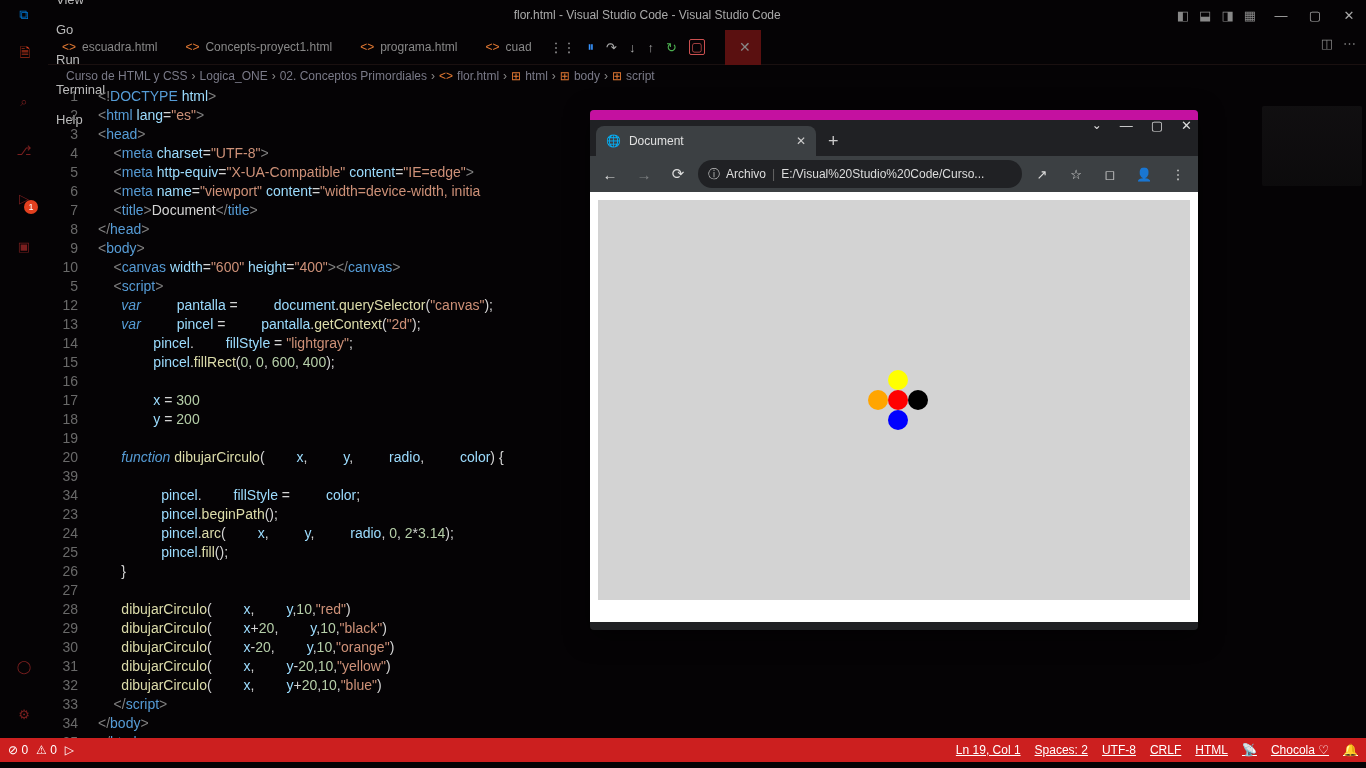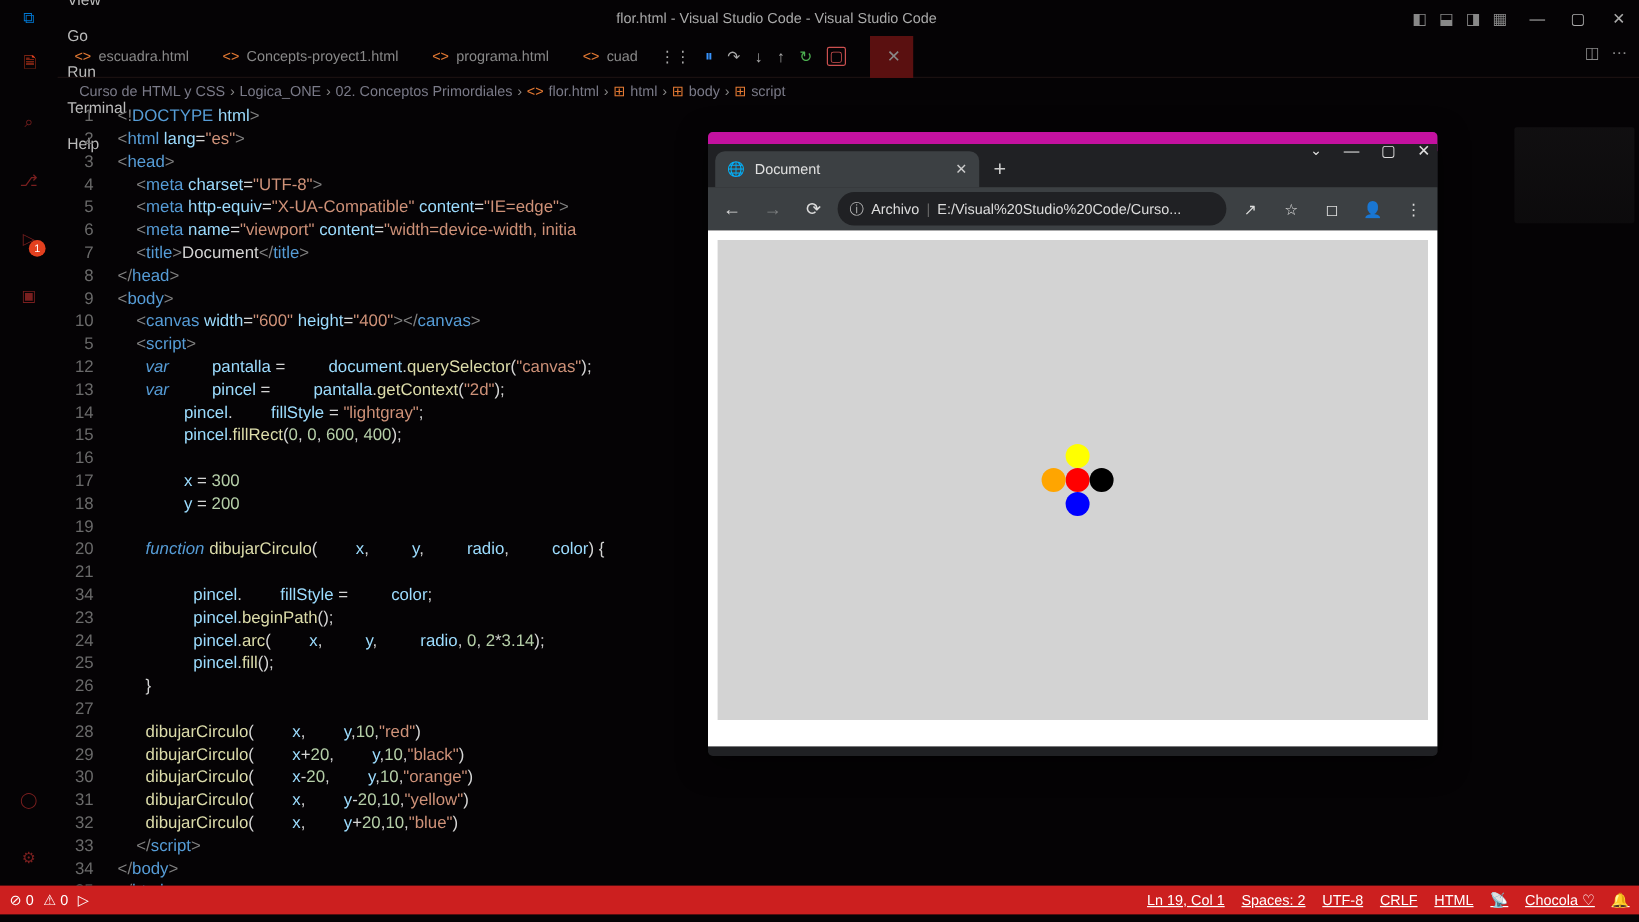--- a/index.html
+++ b/index.html
@@ -177,21 +177,21 @@
           <div class="ln">5</div>
           <div class="ln">12</div>
           <div class="ln">13</div>
           <div class="ln">14</div>
           <div class="ln">15</div>
           <div class="ln">16</div>
           <div class="ln">17</div>
           <div class="ln">18</div>
           <div class="ln">19</div>
           <div class="ln">20</div>
-          <div class="ln">21</div>
+          <div class="ln">39</div>
           <div class="ln">34</div>
           <div class="ln">23</div>
           <div class="ln">24</div>
           <div class="ln">25</div>
           <div class="ln">26</div>
           <div class="ln">27</div>
           <div class="ln">28</div>
           <div class="ln">29</div>
           <div class="ln">30</div>
           <div class="ln">31</div>

